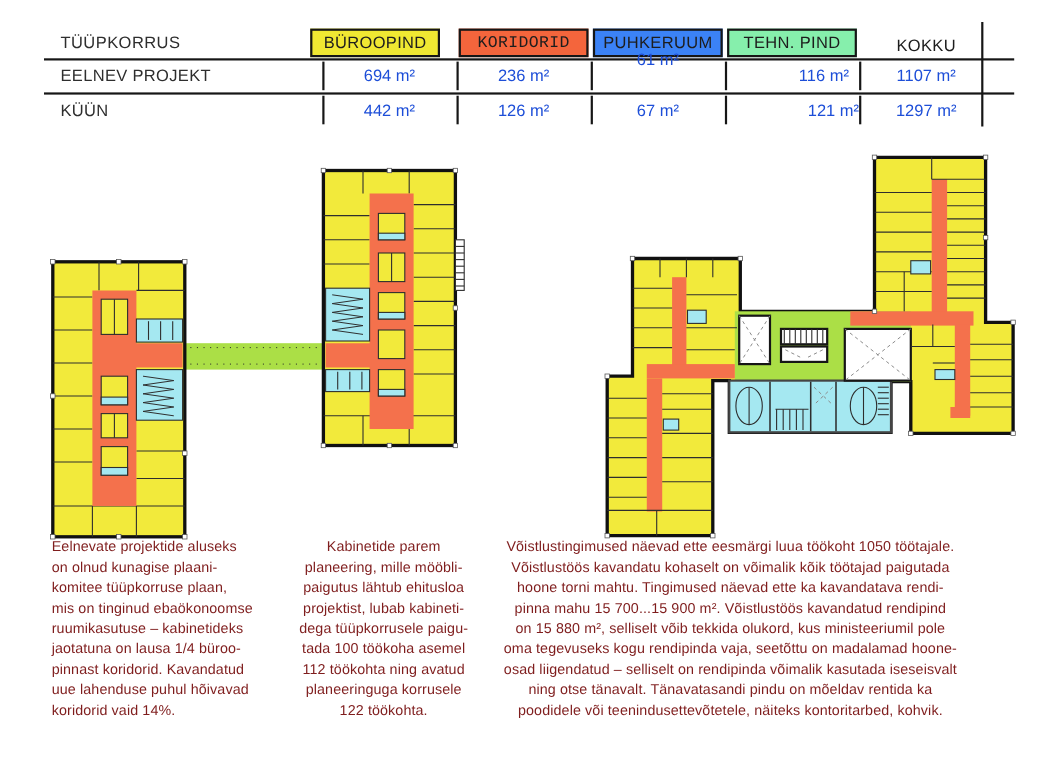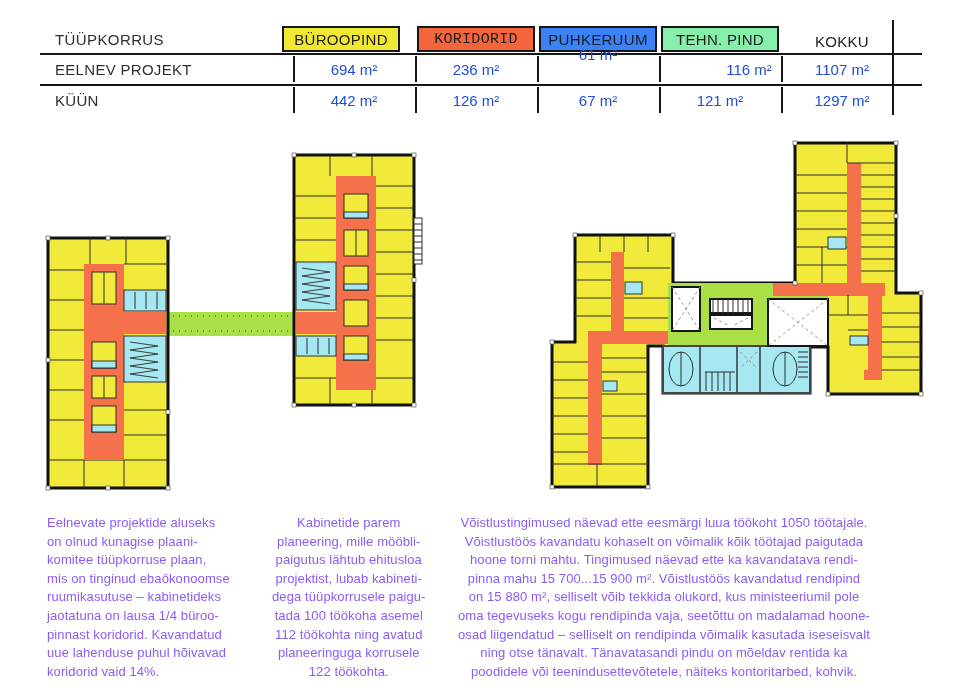--- a/index.html
+++ b/index.html
@@ -19,22 +19,22 @@
   .hcell.plain{border:none;background:none;width:122px;height:26px;}
   .c-yellow{background:#F0E832;}
   .c-orange{background:#F4653C;font-family:Liberation Mono, monospace;}
   .c-green{background:#3b82f6;}
   .c-cyan{background:#86efac;}
   .vcell{width:122px;text-align:center;font-size:15px;color:#1d4ed8;}
   .hline{left:40px;width:882px;height:2px;background:#161616;}
   .vsep{width:2px;background:#161616;}
   
   .para{
-    top:514px;white-space:pre;font-size:13px;line-height:18.6px;
-    color:#8b5cf6;letter-spacing:.1px;
+    top:488px;white-space:pre;font-size:13px;line-height:18.6px;
+    color:#7f1d1d;letter-spacing:.1px;
   }
   
   .wall{fill:#F2EA3B;stroke:#111111;stroke-width:3;}
   .thin{stroke:#2e2e2e;stroke-width:1;fill:none;}
   .thin2{stroke:#2e2e2e;stroke-width:1.4;fill:none;}
   .orange{fill:#F4714C;stroke:none;}
   .isl{fill:#F2EA3B;stroke:#2e2e2e;stroke-width:1;}
   .cy{fill:#A5E8F1;stroke:#2e2e2e;stroke-width:1;}
   .cyb{fill:#A5E8F1;stroke:#444444;stroke-width:2;}
   .grn{fill:#ABDF46;stroke:none;}
@@ -63,21 +63,21 @@
   <div class="abs vcell" style="left:293px;top:61px;">694 m²</div>
   <div class="abs vcell" style="left:415px;top:61px;">236 m²</div>
   <div class="abs vcell" style="left:537px;top:46px;text-align:center;">61 m²</div>
   <div class="abs vcell" style="left:688px;top:61px;">116 m²</div>
   <div class="abs vcell" style="left:781px;top:61px;">1107 m²</div>
 
   <div class="abs row-label" style="top:92px;">KÜÜN</div>
   <div class="abs vcell" style="left:293px;top:92px;">442 m²</div>
   <div class="abs vcell" style="left:415px;top:92px;">126 m²</div>
   <div class="abs vcell" style="left:537px;top:92px;">67 m²</div>
-  <div class="abs vcell" style="left:659px;top:92px;">121 m²</div>
+  <div class="abs vcell" style="left:659px;top:92px;text-align:right;">121 m²</div>
   <div class="abs vcell" style="left:781px;top:92px;">1297 m²</div>
 
   <div class="abs vsep" style="left:293px;top:56px;height:26px;"></div>
   <div class="abs vsep" style="left:415px;top:56px;height:26px;"></div>
   <div class="abs vsep" style="left:537px;top:56px;height:26px;"></div>
   <div class="abs vsep" style="left:659px;top:56px;height:26px;"></div>
   <div class="abs vsep" style="left:781px;top:56px;height:26px;"></div>
   <div class="abs vsep" style="left:293px;top:87px;height:26px;"></div>
   <div class="abs vsep" style="left:415px;top:87px;height:26px;"></div>
   <div class="abs vsep" style="left:537px;top:87px;height:26px;"></div>

